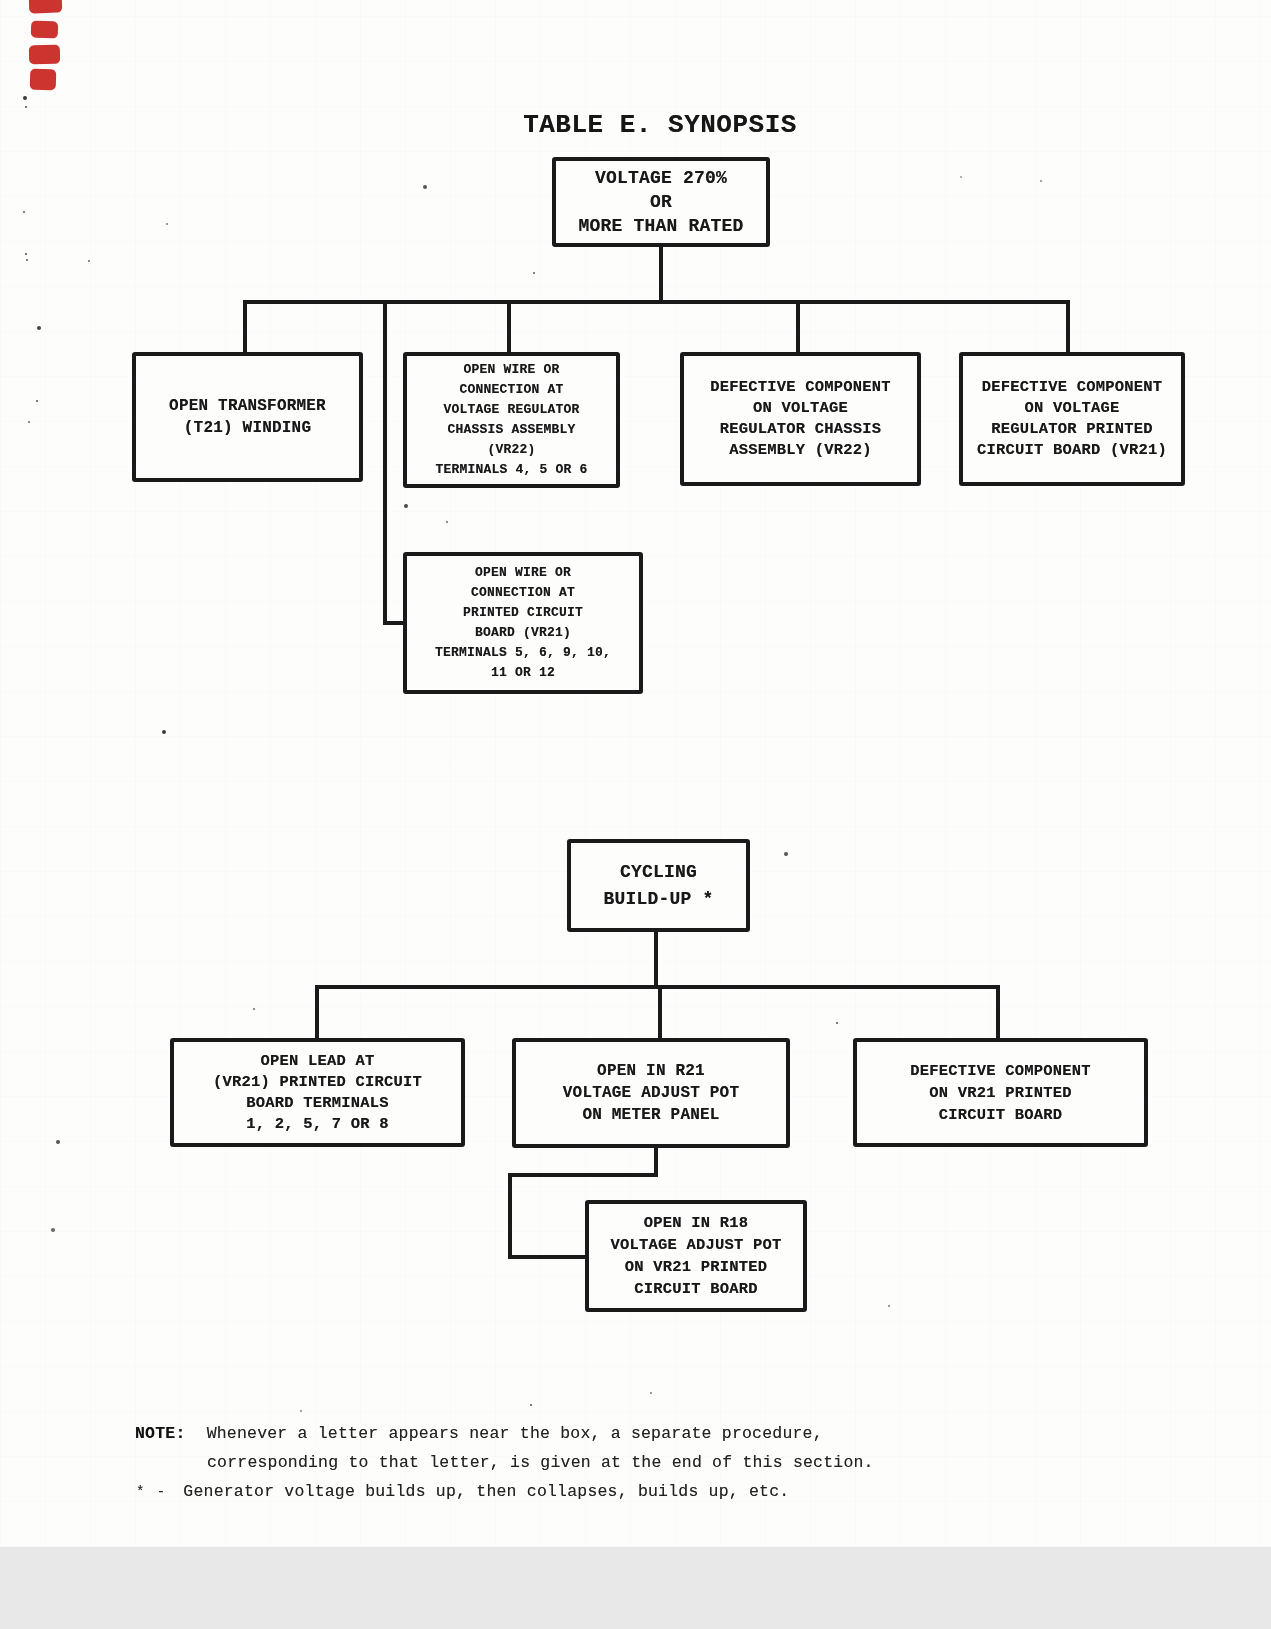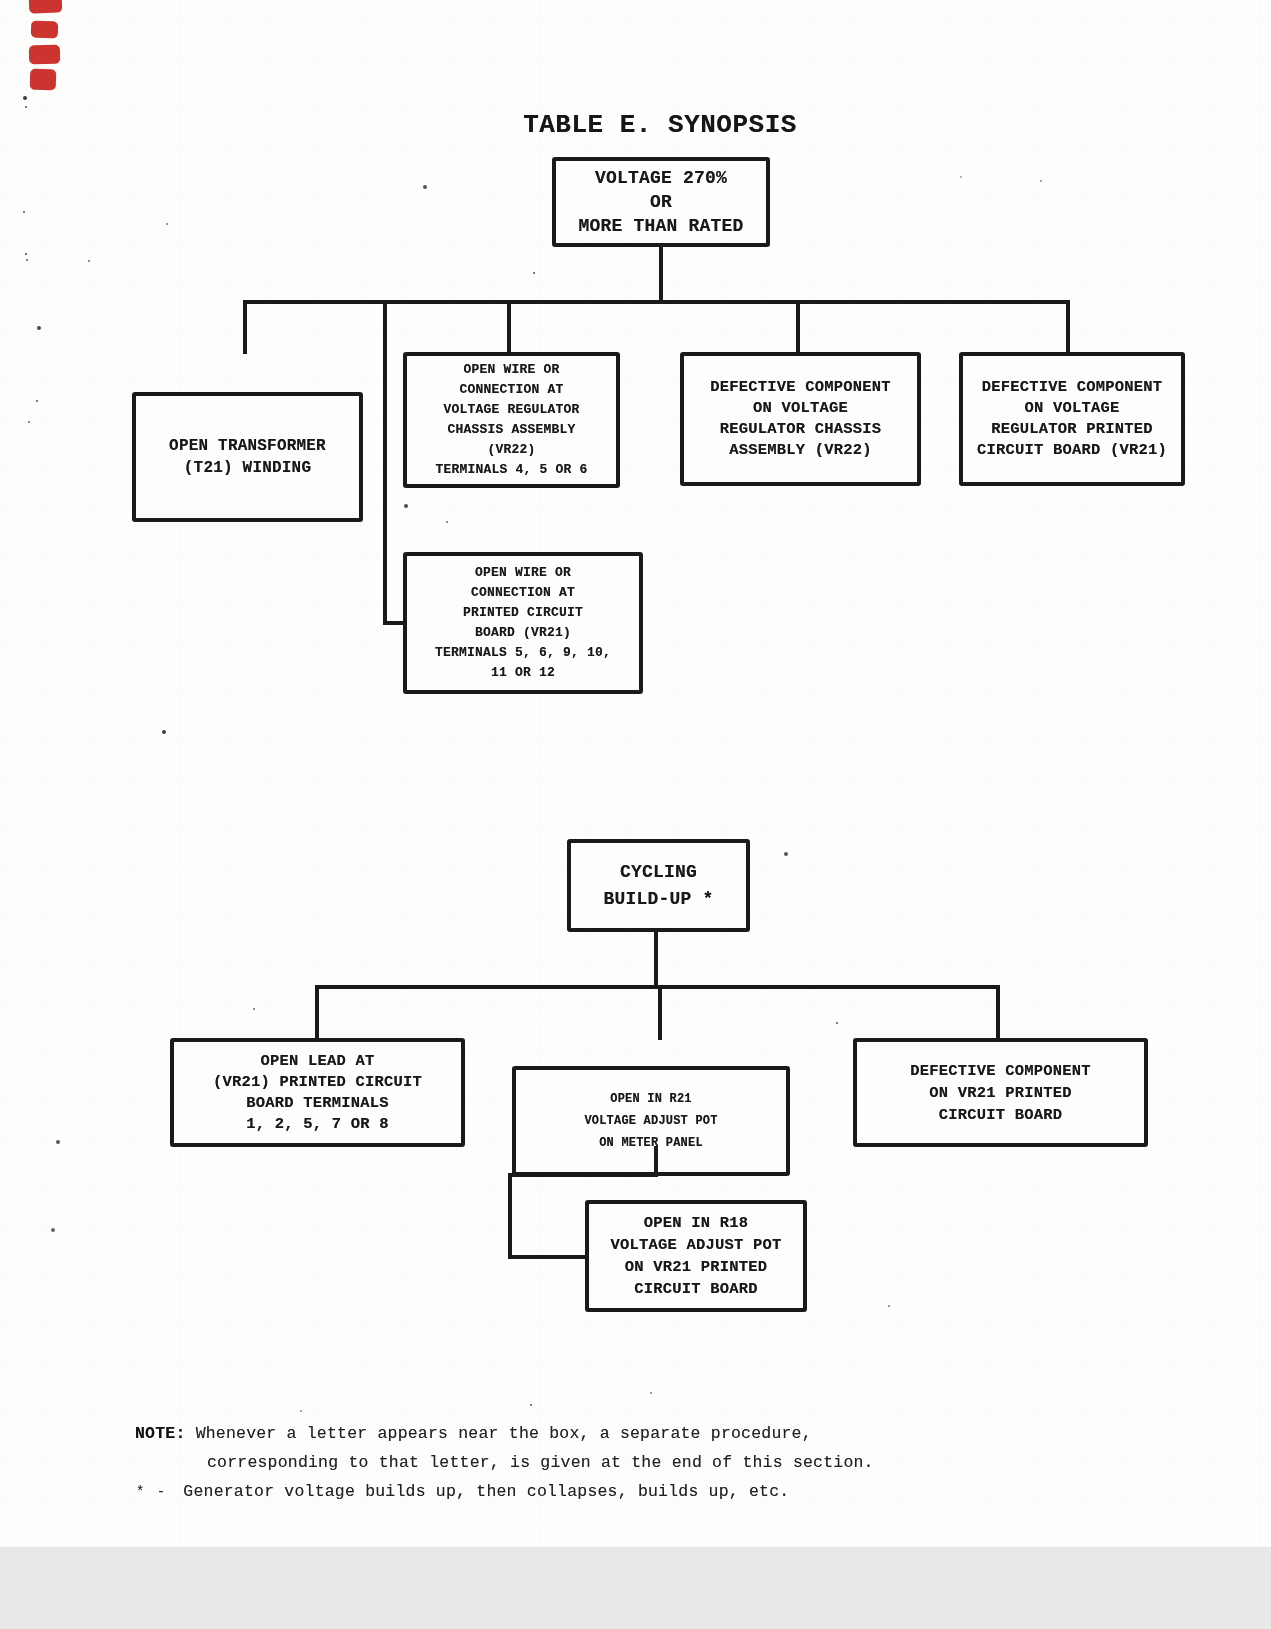--- a/index.html
+++ b/index.html
@@ -82,21 +82,21 @@
   <div class="line" style="left:243px;top:300px;width:827px;height:4px;"></div>
 
   <div class="line" style="left:243px;top:300px;width:4px;height:54px;"></div>
   <div class="line" style="left:507px;top:300px;width:4px;height:54px;"></div>
   <div class="line" style="left:796px;top:300px;width:4px;height:54px;"></div>
   <div class="line" style="left:1066px;top:300px;width:4px;height:54px;"></div>
 
   <div class="line" style="left:383px;top:300px;width:4px;height:325px;"></div>
   <div class="line" style="left:383px;top:621px;width:24px;height:4px;"></div>
 
-  <div class="tbox" style="left:132px;top:352px;width:231px;height:130px;font-size:16px;line-height:22px;margin-top:40px;">OPEN TRANSFORMER
+  <div class="tbox" style="left:132px;top:352px;width:231px;height:130px;font-size:16px;line-height:22px;">OPEN TRANSFORMER
 (T21) WINDING</div>
   <div class="tbox" style="left:403px;top:352px;width:217px;height:136px;">OPEN WIRE OR
 CONNECTION AT
 VOLTAGE REGULATOR
 CHASSIS ASSEMBLY
 (VR22)
 TERMINALS 4, 5 OR 6</div>
   <div class="tbox" style="left:680px;top:352px;width:241px;height:134px;font-size:15.5px;line-height:21px;">DEFECTIVE COMPONENT
 ON VOLTAGE
 REGULATOR CHASSIS
@@ -119,40 +119,40 @@
   <div class="line" style="left:654px;top:930px;width:4px;height:59px;"></div>
   <div class="line" style="left:315px;top:985px;width:685px;height:4px;"></div>
   <div class="line" style="left:315px;top:985px;width:4px;height:55px;"></div>
   <div class="line" style="left:658px;top:985px;width:4px;height:55px;"></div>
   <div class="line" style="left:996px;top:985px;width:4px;height:55px;"></div>
 
   <div class="tbox" style="left:170px;top:1038px;width:295px;height:109px;font-size:15.5px;line-height:21px;">OPEN LEAD AT
 (VR21) PRINTED CIRCUIT
 BOARD TERMINALS
 1, 2, 5, 7 OR 8</div>
-  <div class="tbox" style="left:512px;top:1038px;width:278px;height:110px;font-size:12px;line-height:22px;margin-top:28px;">OPEN IN R21
+  <div class="tbox" style="left:512px;top:1038px;width:278px;height:110px;font-size:16px;line-height:22px;">OPEN IN R21
 VOLTAGE ADJUST POT
 ON METER PANEL</div>
   <div class="tbox" style="left:853px;top:1038px;width:295px;height:109px;font-size:15.5px;line-height:22px;">DEFECTIVE COMPONENT
 ON VR21 PRINTED
 CIRCUIT BOARD</div>
 
   <div class="line" style="left:654px;top:1146px;width:4px;height:31px;"></div>
   <div class="line" style="left:508px;top:1173px;width:150px;height:4px;"></div>
   <div class="line" style="left:508px;top:1173px;width:4px;height:86px;"></div>
   <div class="line" style="left:508px;top:1255px;width:81px;height:4px;"></div>
 
   <div class="tbox" style="left:585px;top:1200px;width:222px;height:112px;font-size:15.5px;line-height:22px;">OPEN IN R18
 VOLTAGE ADJUST POT
 ON VR21 PRINTED
 CIRCUIT BOARD</div>
 
   <div class="note" style="left:135px;top:1424px;">
     <b>NOTE:</b>
-    <span style="margin-left:0;">Whenever a letter appears near the box, a separate procedure,</span>
+    <span style="margin-left:11px;">Whenever a letter appears near the box, a separate procedure,</span>
   </div>
   <div class="note" style="left:136px;top:1482px;">
     <span style="font-size:14px;letter-spacing:2px;">* -</span>
     <span style="margin-left:6px;">Generator voltage builds up, then collapses, builds up, etc.</span>
   </div>
   <div class="note" style="left:207px;top:1453px;">
     <span>corresponding to that letter, is given at the end of this section.</span>
   </div>
 
   <div class="pageno">15</div>

